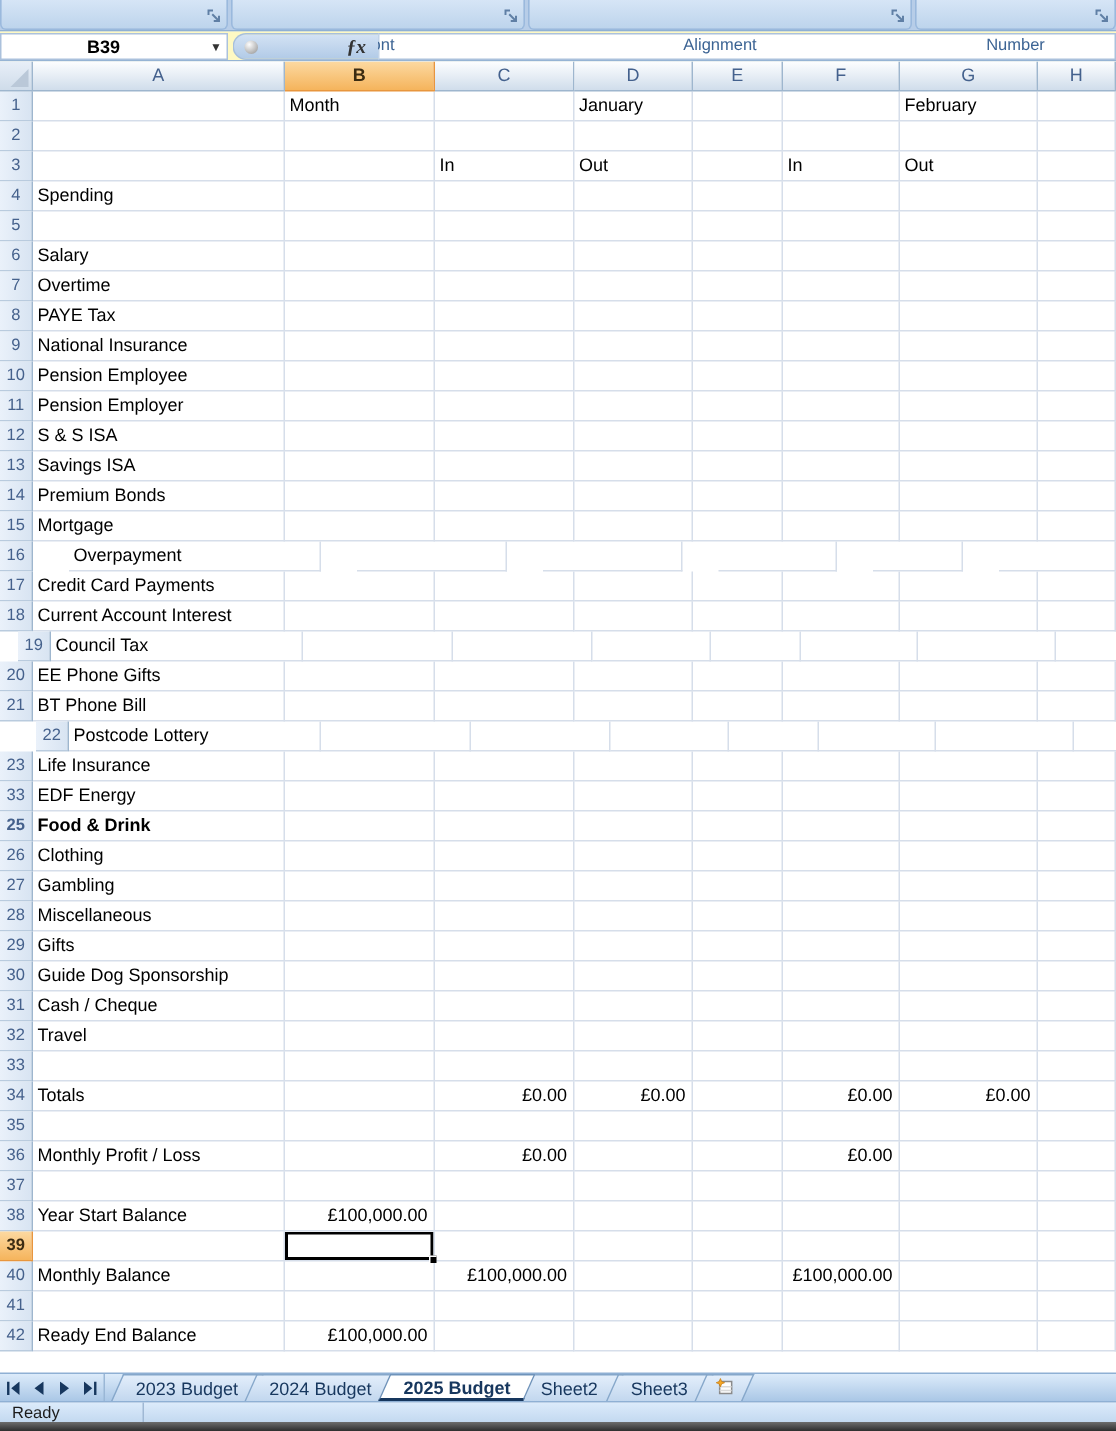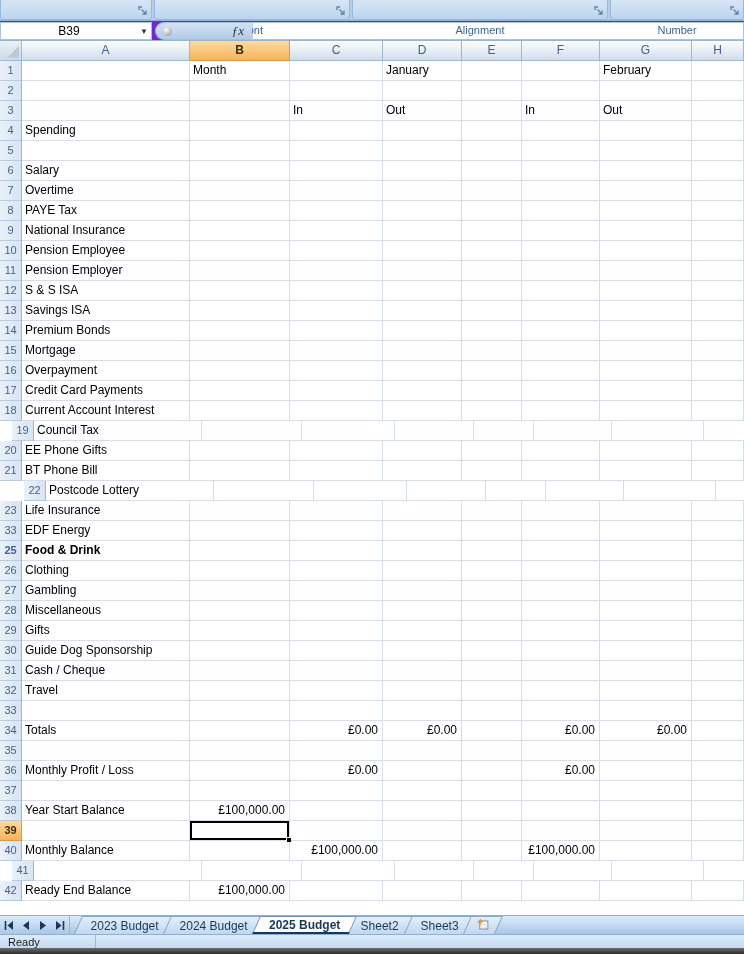--- a/index.html
+++ b/index.html
@@ -12,22 +12,22 @@
   .rgroup { position:relative; height:20px;
     background:linear-gradient(#d6e5f6,#bdd4ec);
     border:1px solid #9ab9dd; border-top:none; border-radius:0 0 4px 4px;
     display:flex; align-items:center; justify-content:center; }
   .rgroup .glabel { font-size:11px; color:#3c6494;margin-top:40px; }
   .rgroup .launcher { position:absolute; right:3px; bottom:3px; width:11px; height:11px;
     display:flex; align-items:center; justify-content:center; }
   .rg0{width:152px}.rg1{width:196px}.rg2{width:256px}.rg3{flex:1}
 
   
-  .frow { height:20px; background:#6d28d9; display:flex; align-items:stretch;
-    border-bottom:1px solid #96b4d4; padding-top:1px; }
+  .frow { height:20px; background:#fef9c3; display:flex; align-items:stretch;
+    border-bottom:1px solid #96b4d4; padding-top:1px;font-weight:bold; }
   .namebox { width:152px; background:#fff; border:1px solid #abc1dc;
     display:flex; align-items:center; font-size:12px; color:#000; position:relative; }
   .namebox .nbtext { flex:1; text-align:center; padding-right:14px; }
   .namebox .nbarrow { position:absolute; right:3px; top:4px; font-size:8px; color:#333; }
   .capsule { width:97px; margin-left:3px; background:linear-gradient(#d3e2f4,#b2cbe7);
     border:1px solid #a7bfdb; border-right:none; border-radius:10px 0 0 10px;
     position:relative; display:flex; align-items:center; }
   .ball { width:9px; height:9px; border-radius:50%; margin-left:7px;
     background:radial-gradient(circle at 35% 30%, #fdfdfd, #8f8f8f); }
   .fx { position:absolute; right:8px; font-size:13px; font-style:italic;
@@ -312,21 +312,21 @@
         <div class="rowhdr">15</div>
         <div class="cell">Mortgage</div>
         <div class="cell"></div>
         <div class="cell"></div>
         <div class="cell"></div>
         <div class="cell"></div>
         <div class="cell"></div>
         <div class="cell"></div>
         <div class="cell"></div>
       </div>
-      <div class="grow" style="grid-template-columns: 22px 168px 100px 93px 79px 60px 78px 92px 52px;">
+      <div class="grow" style="grid-template-columns: 22px 168px 100px 93px 79px 60px 78px 92px 52px; gap: 24px;">
         <div class="rowhdr">16</div>
         <div class="cell">Overpayment</div>
         <div class="cell"></div>
         <div class="cell"></div>
         <div class="cell"></div>
         <div class="cell"></div>
         <div class="cell"></div>
         <div class="cell"></div>
         <div class="cell"></div>
       </div>
@@ -589,21 +589,21 @@
         <div class="rowhdr">40</div>
         <div class="cell">Monthly Balance</div>
         <div class="cell"></div>
         <div class="cell right">£100,000.00</div>
         <div class="cell"></div>
         <div class="cell"></div>
         <div class="cell right">£100,000.00</div>
         <div class="cell"></div>
         <div class="cell"></div>
       </div>
-      <div class="grow" style="grid-template-columns: 22px 168px 100px 93px 79px 60px 78px 92px 52px; margin-left: 12px;">
+      <div class="grow" style="grid-template-columns: 22px 168px 100px 93px 79px 60px 78px 92px 52px;">
         <div class="rowhdr">41</div>
         <div class="cell"></div>
         <div class="cell"></div>
         <div class="cell"></div>
         <div class="cell"></div>
         <div class="cell"></div>
         <div class="cell"></div>
         <div class="cell"></div>
         <div class="cell"></div>
       </div>

